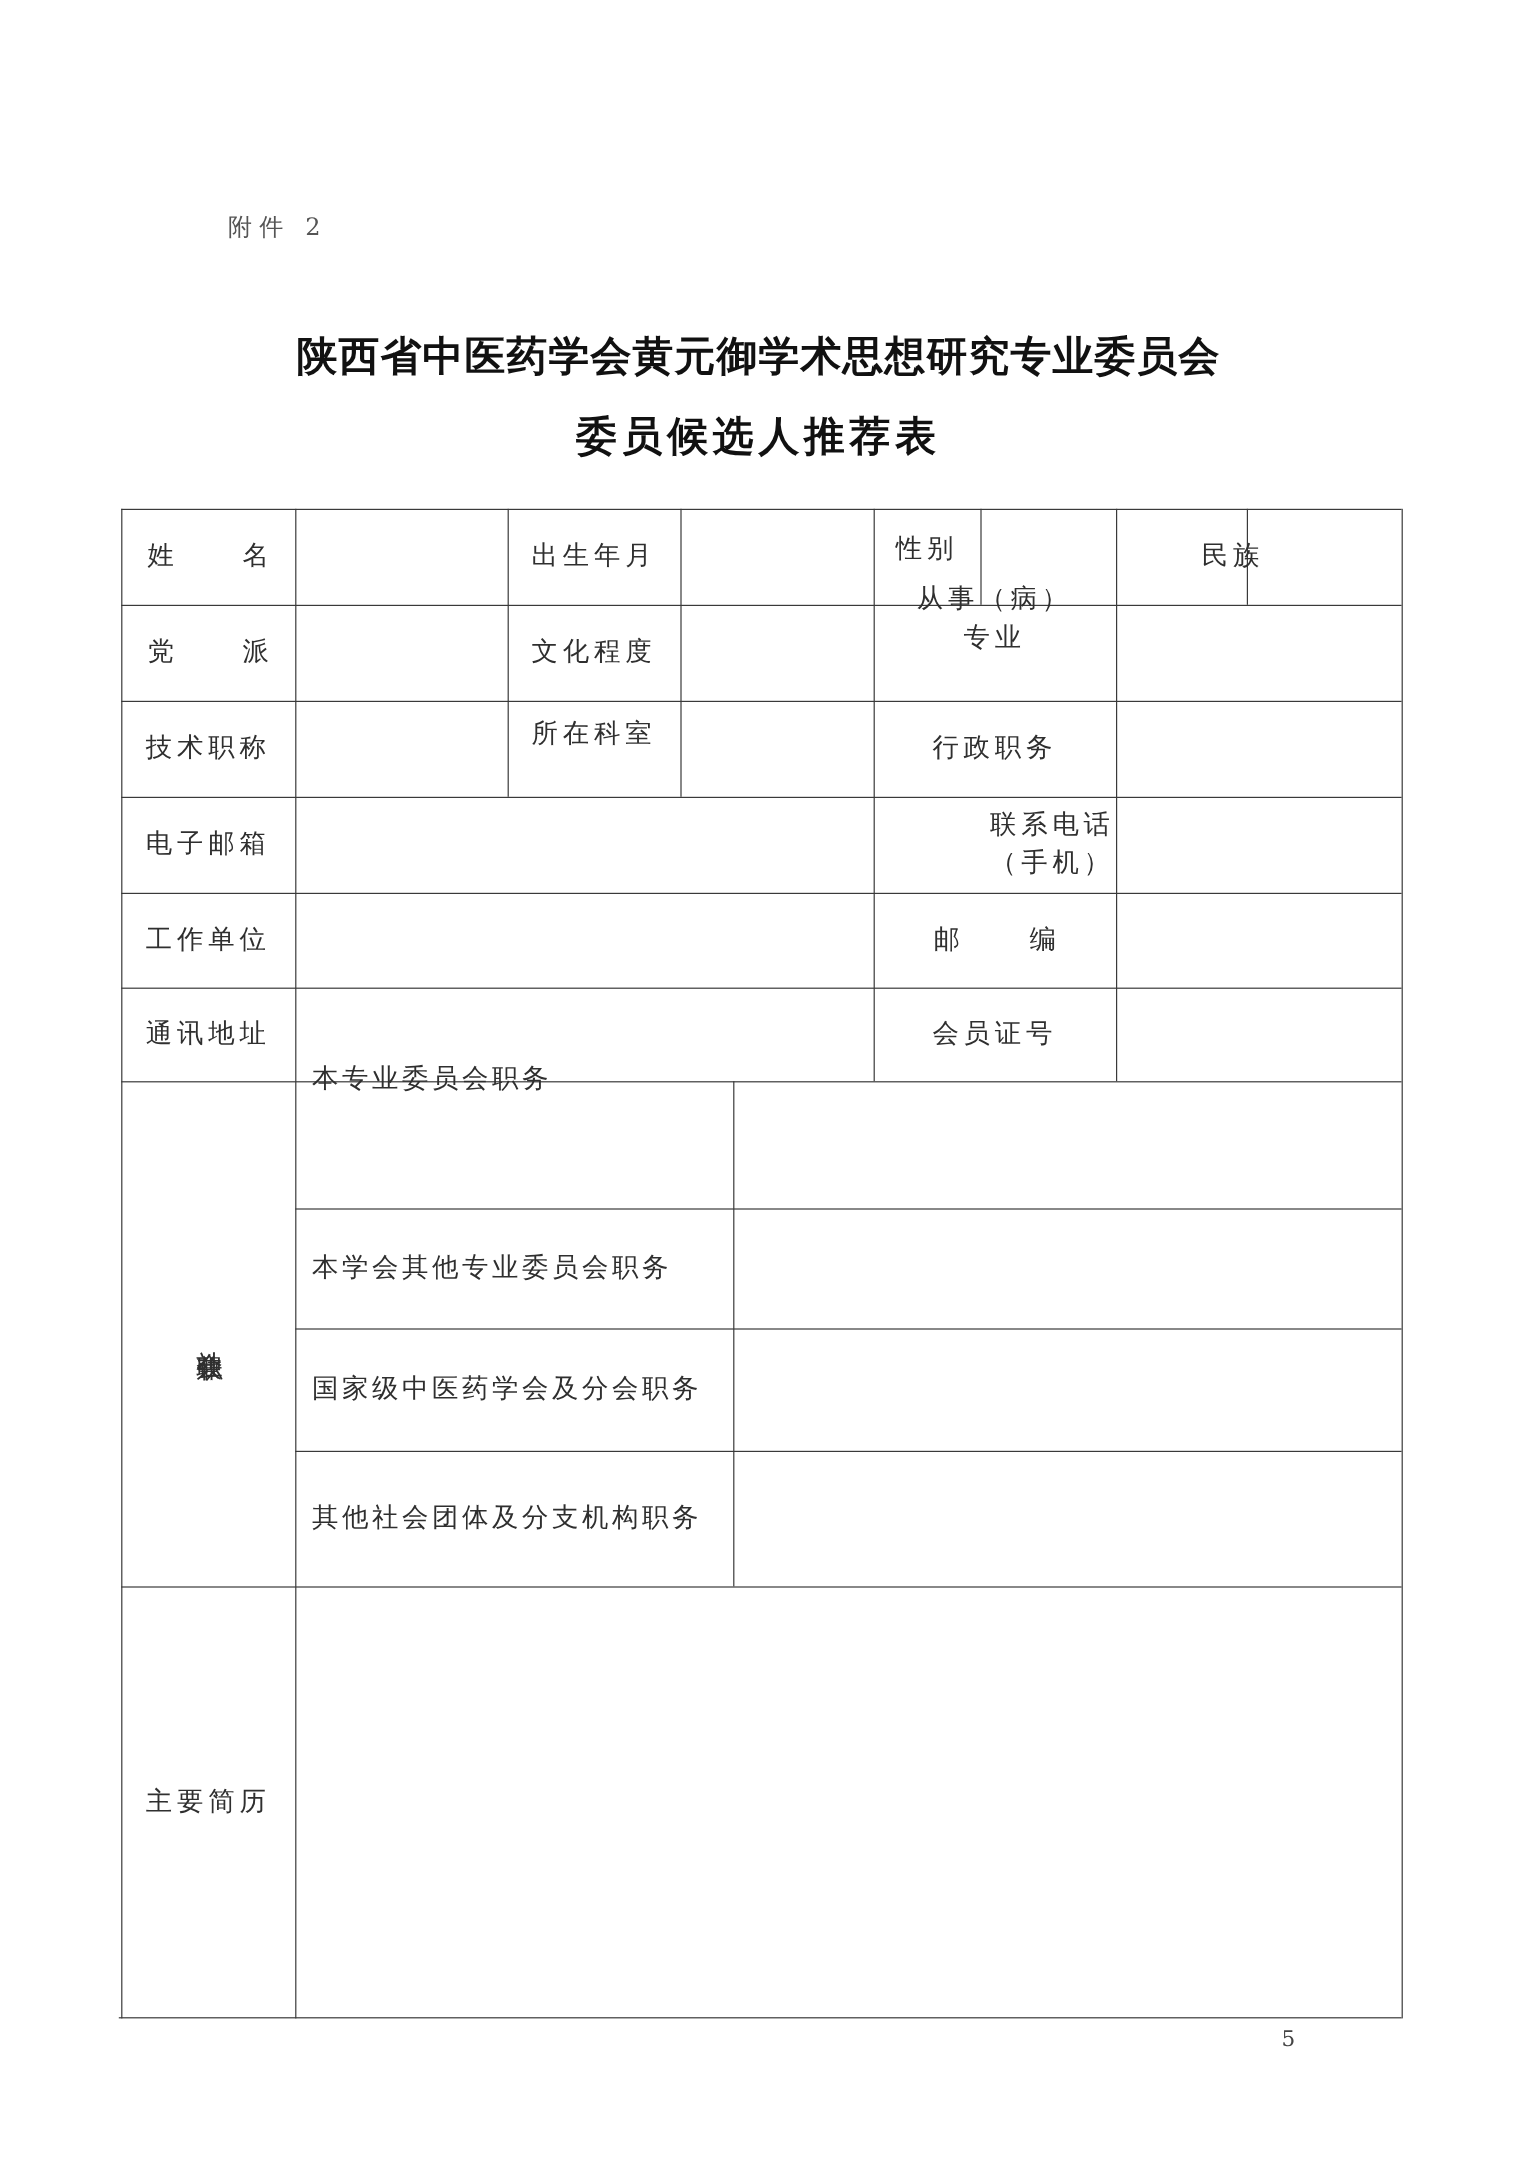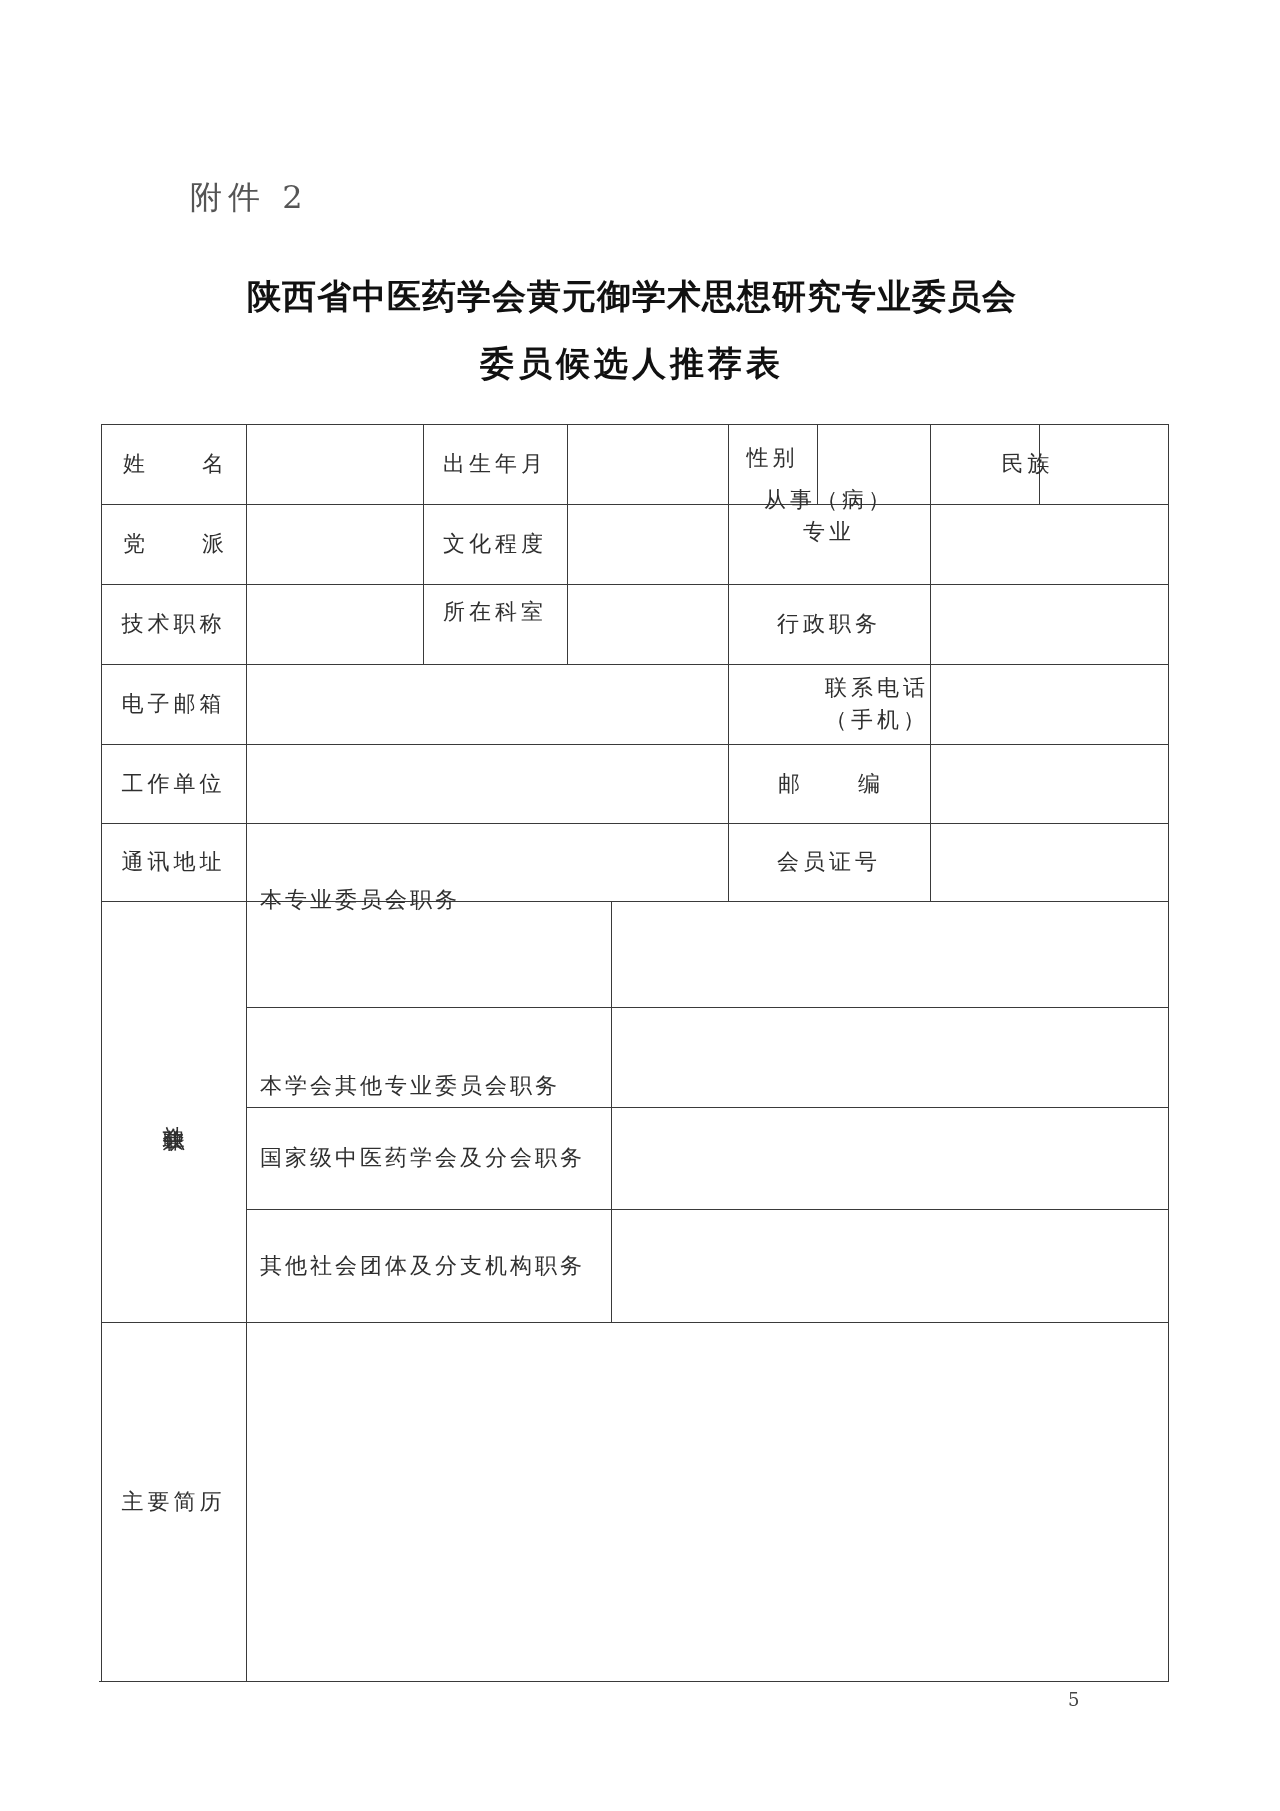--- a/index.html
+++ b/index.html
@@ -4,21 +4,21 @@
 <style>
   html, body { margin: 0; padding: 0; }
   body {
     width: 1280px; height: 1811px; position: relative; overflow: hidden;
     background: #ffffff;
     font-family: "DejaVu Sans", "Liberation Sans", sans-serif;
     color: #2a2a2a;
   }
   .abs { position: absolute; }
   .attachment {
-    left: 190px; top: 176px; font-size: 32px; letter-spacing: 6px;
+    left: 190px; top: 176px; font-size: 20px; letter-spacing: 6px;
     color: #555; font-family: "DejaVu Serif", "Liberation Serif", serif;
   }
   .title {
     left: 0; width: 1280px; text-align: center; font-weight: bold;
     color: #111; font-family: "DejaVu Sans", sans-serif;
   }
   .title1 { top: 274px; font-size: 34px; letter-spacing: 1px; left: -8px; }
   .title2 { top: 341px; font-size: 34px; letter-spacing: 4px; left: -8px; }
 
   .hl { position: absolute; height: 0; border-top: 1.6px solid #3a3a3a; }
@@ -125,21 +125,21 @@
 <div class="cell" style="left:728px;top:823px;width:202px;height:78px;">会员证号</div>
 <div class="cell value" style="left:930px;top:823px;width:238px;height:78px;"></div>
 
 <div class="cell" style="left:101px;top:901px;width:145px;height:421px;">
   <span class="vert">社会兼职</span>
 </div>
 
 <div class="cell left" style="left:246px;top:847px;width:365px;height:106px;">本专业委员会职务</div>
 <div class="cell value" style="left:611px;top:901px;width:557px;height:106px;"></div>
 
-<div class="cell left" style="left:246px;top:1036px;width:365px;height:100px;">本学会其他专业委员会职务</div>
+<div class="cell left" style="left:246px;top:1007px;width:365px;height:100px;">本学会其他专业委员会职务</div>
 <div class="cell value" style="left:611px;top:1007px;width:557px;height:100px;"></div>
 
 <div class="cell left" style="left:246px;top:1107px;width:365px;height:102px;">国家级中医药学会及分会职务</div>
 <div class="cell value" style="left:611px;top:1107px;width:557px;height:102px;"></div>
 
 <div class="cell left" style="left:246px;top:1209px;width:365px;height:113px;">其他社会团体及分支机构职务</div>
 <div class="cell value" style="left:611px;top:1209px;width:557px;height:113px;"></div>
 
 <div class="cell" style="left:101px;top:1322px;width:145px;height:359px;">主要简历</div>
 <div class="cell value" style="left:246px;top:1322px;width:922px;height:359px;"></div>

